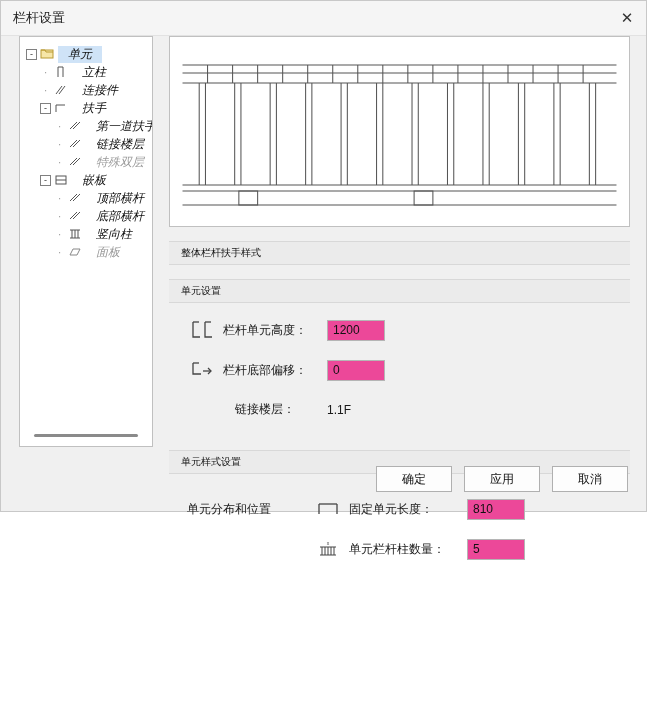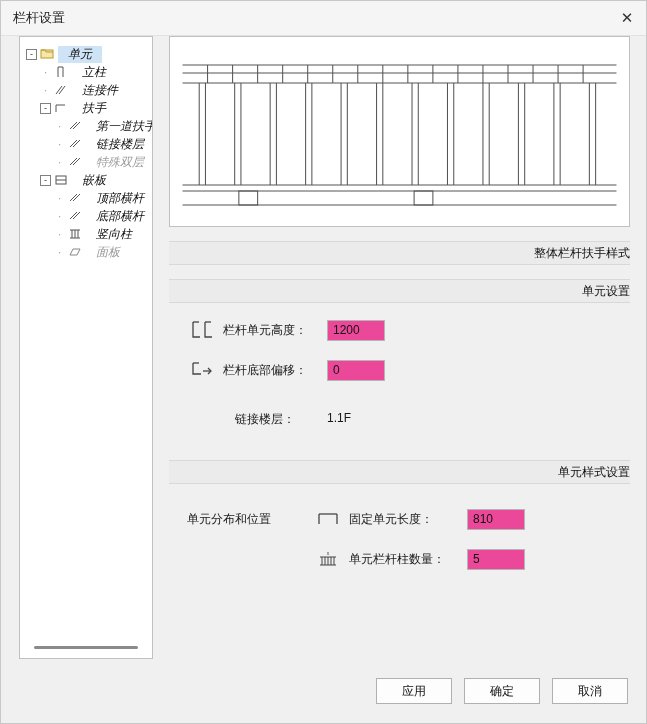--- a/index.html
+++ b/index.html
@@ -11,21 +11,21 @@
     height: 724px;
     background: #ffffff;
     font-family: "Liberation Sans", sans-serif;
     font-size: 12px;
     color: #1a1a1a;
     overflow: hidden;
   }
   .window {
     position: relative;
     width: 647px;
-    height: 724px;
+    height: 512px;
     background: #f0f0f0;
     border: 1px solid #c8c8c8;
     box-sizing: border-box;
     display: flex;
     flex-direction: column;
   }
   
   .titlebar {
     height: 34px;
     background: #f5f5f5;
@@ -153,24 +153,23 @@
     position: relative;
     overflow: hidden;
   }
   .section-head {
     background: #ebebeb;
     border-top: 1px solid #d8d8d8;
     border-bottom: 1px solid #d8d8d8;
     height: 22px;
     line-height: 22px;
     padding-left: 12px;
-    font-size: 12px;
+    font-size: 10px;
     color: #111;
     margin-top: 14px;
-    text-align: right;
   }
   .radio-row {
     display: flex;
     align-items: center;
     padding: 12px 0 10px 28px;
     font-size: 12px;
   }
   .radio-item { display: flex; align-items: center; cursor: pointer; }
   .radio-item + .radio-item { margin-left: 66px; }
   .radio {
@@ -216,23 +215,23 @@
     border: 1px solid #b5b5b5;
     background: #ec4899;
     font-family: "Liberation Sans", sans-serif;
     font-size: 12px;
     padding: 0 5px;
     box-sizing: border-box;
     color: #111;
   }
   .plain-row {
     display: flex;
-    align-items: flex-start;
+    align-items: center;
     padding-left: 66px;
-    margin-top: 28px;
+    margin-top: 18px;
     font-size: 12px;
   }
   .plain-row .k { min-width: 70px; }
   .plain-row .v { margin-left: 22px; }
 
   .unitstyle-row {
     display: flex;
     align-items: center;
     padding-left: 18px;
     margin-top: 22px;
@@ -517,17 +516,17 @@
           </svg>
         </span>
         <span class="field-label wide">单元栏杆柱数量：</span>
         <input class="txt" type="text" value="5" style="">
       </div>
 
     </div>
   </div>
 
   <div class="footer">
+    <button class="btn">确定</button>
     <button class="btn">应用</button>
-    <button class="btn">确定</button>
     <button class="btn">取消</button>
   </div>
 </div>
 
 </body></html>

